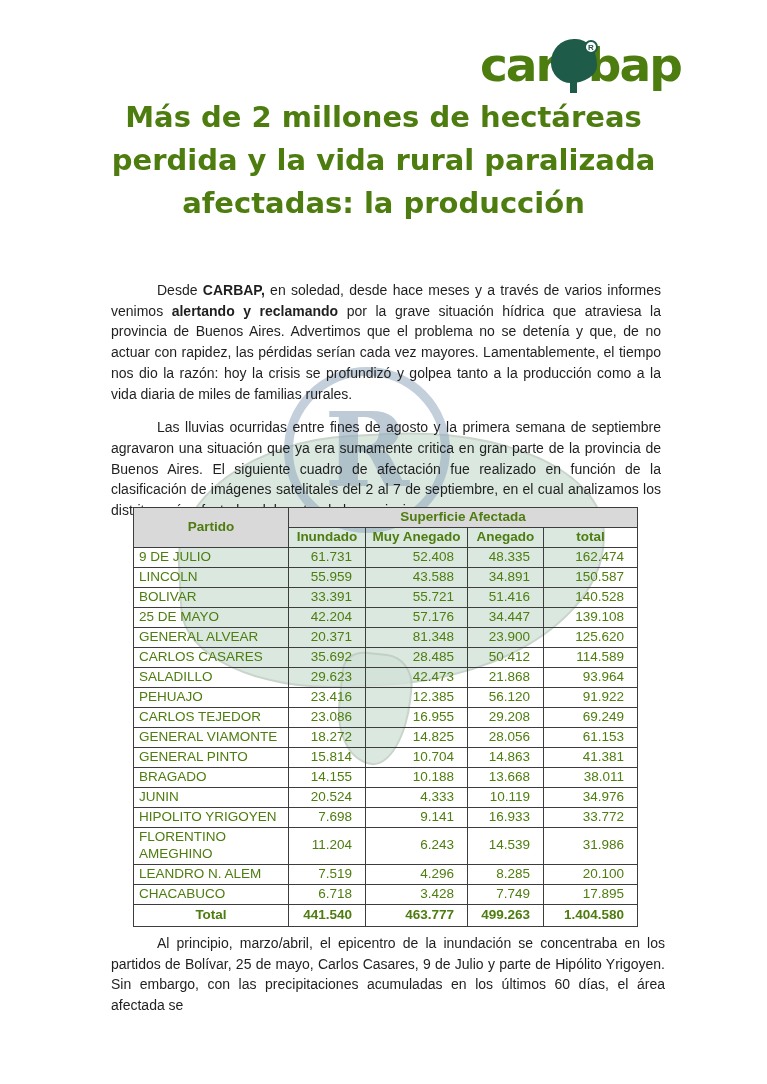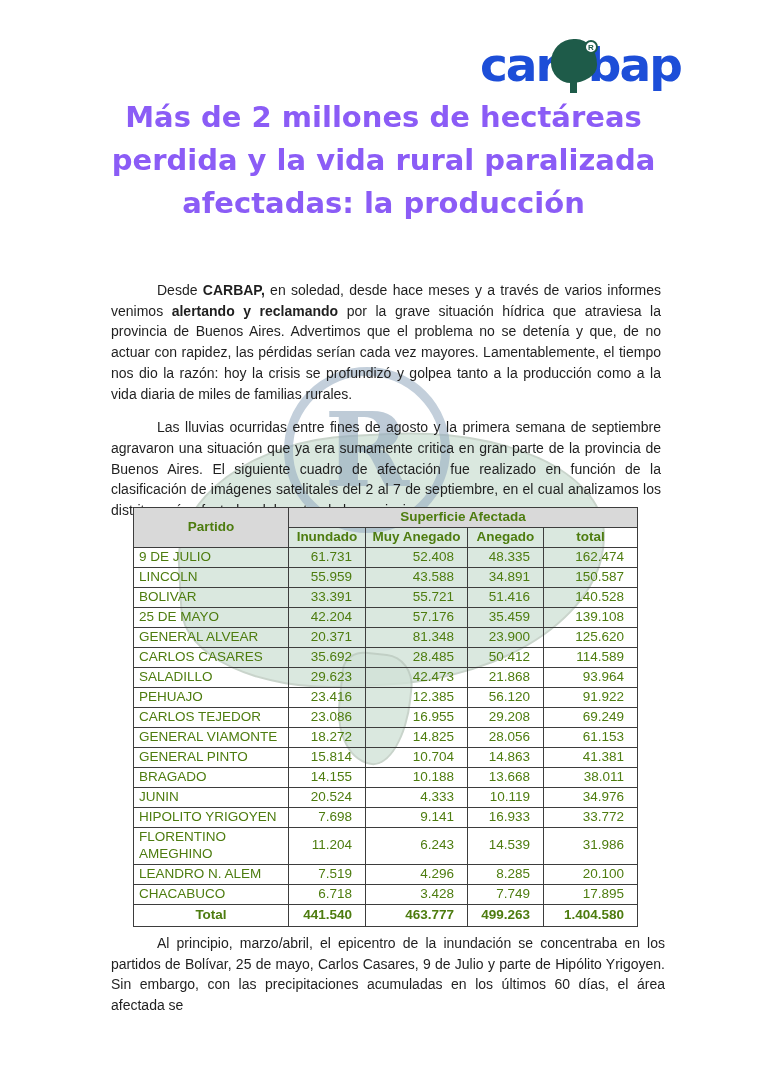--- a/index.html
+++ b/index.html
@@ -47,21 +47,21 @@
     letter-spacing: 3px; color: rgba(158,178,198,.52);
   }
 
   
   .logo {
     position: absolute; top: 28px; left: 480px; z-index: 1;
     display: flex; align-items: flex-end; height: 58px;
   }
   .logo-text {
     font-family: "DejaVu Sans", sans-serif; font-weight: bold; font-size: 47px;
-    letter-spacing: -2px; color: #1d4ed8; line-height: .92;
+    letter-spacing: -2px; color: #4d7c0f; line-height: .92;
   }
   .tree {
     position: relative; width: 46px; height: 44px; margin: 0 -9px 3px -6px;
     background: #1e5b49; border-radius: 52% 48% 60% 45% / 55% 60% 42% 48%;
     z-index: 2;
   }
   .tree::after {
     content: ""; position: absolute; left: 19px; bottom: -10px;
     width: 7px; height: 14px; background: #1e5b49;
   }
@@ -71,21 +71,21 @@
     color: #1e5b49; font-size: 8px; font-weight: bold;
     display: flex; align-items: center; justify-content: center;
     font-family: "Liberation Sans", sans-serif;
   }
 
   
   .title {
     position: absolute; top: 96px; left: 0; width: 100%; z-index: 1;
     margin: 0; text-align: center;
     font-family: "DejaVu Sans", sans-serif; font-weight: bold;
-    font-size: 29px; line-height: 43px; color: #8b5cf6;
+    font-size: 29px; line-height: 43px; color: #4d7c0f;
   }
 
   
   .paras { position: absolute; left: 107px; top: 280px; width: 554px; z-index: 1; }
   .para {
     margin: 0 0 13px 4px; text-align: justify; text-indent: 46px;
     font-size: 14px; line-height: 1.48; color: #1f1f1f;
   }
   .para .b { font-weight: bold; }
   .closing { position: absolute; left: 107px; top: 933px; width: 554px; z-index: 1; }
@@ -177,21 +177,21 @@
           <td class="name">BOLIVAR</td>
           <td class="num">33.391</td>
           <td class="num">55.721</td>
           <td class="num">51.416</td>
           <td class="num">140.528</td>
         </tr>
         <tr>
           <td class="name">25 DE MAYO</td>
           <td class="num">42.204</td>
           <td class="num">57.176</td>
-          <td class="num">35.459</td>
+          <td class="num">34.447</td>
           <td class="num">139.108</td>
         </tr>
         <tr>
           <td class="name">GENERAL ALVEAR</td>
           <td class="num">20.371</td>
           <td class="num">81.348</td>
           <td class="num">23.900</td>
           <td class="num">125.620</td>
         </tr>
         <tr>

